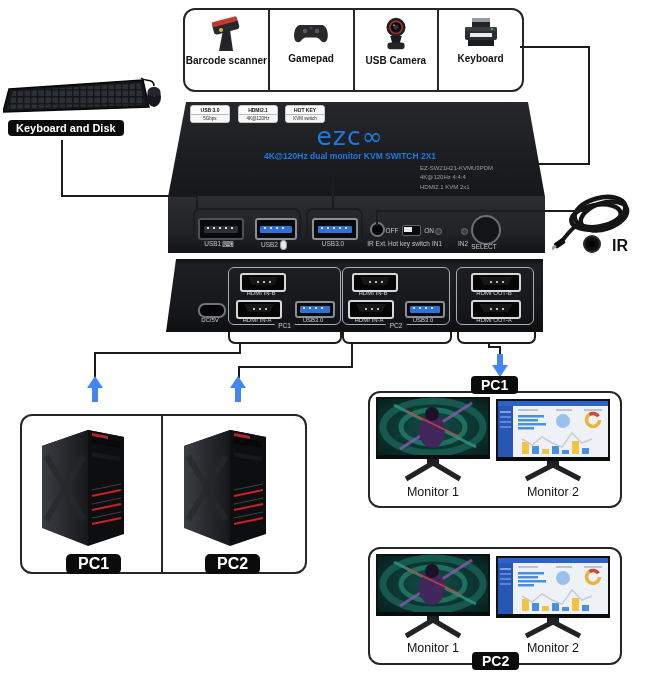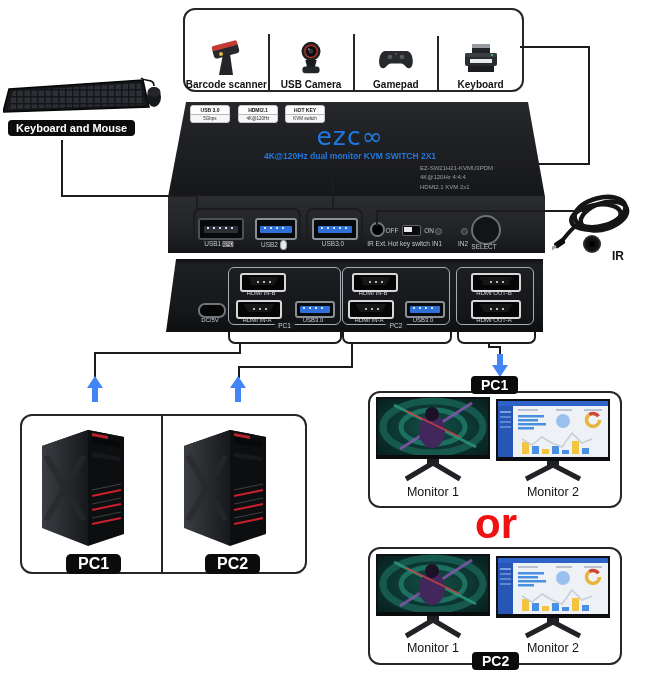--- a/index.html
+++ b/index.html
@@ -14,21 +14,21 @@
   .brBot{position:absolute;border:2px solid #1c1c1c;border-top:none;
          border-radius:0 0 7px 7px;z-index:41;}
   
   .aHeadUp{width:0;height:0;border-left:8px solid transparent;border-right:8px solid transparent;
            border-bottom:12px solid #4285f4;}
   .aHeadDn{width:0;height:0;border-left:8px solid transparent;border-right:8px solid transparent;
            border-top:12px solid #4285f4;}
   .aShaft{width:6px;background:#4285f4;margin:0 auto;}
   .arrow{z-index:42;}
   
-  .obox{position:absolute;border:2px solid #262626;border-radius:12px;background:#fff;z-index:10;align-items:flex-end;}
+  .obox{position:absolute;border:2px solid #262626;border-radius:12px;background:#fff;z-index:10;}
   .badge{position:absolute;background:#0b0b0b;color:#fff;font-weight:bold;border-radius:5px;
          text-align:center;z-index:50;}
   
   .pcell{flex:1;display:flex;flex-direction:column;align-items:center;justify-content:flex-start;
          padding-top:5px;border-right:2px solid #262626;}
   .pcell:last-child{border-right:none;}
   .plabel{font-size:10px;font-weight:bold;color:#111;text-align:center;line-height:1.1;margin-top:2px;}
   
   .face{position:absolute;z-index:10;}
   .dbadge{position:absolute;width:38px;background:#f4f4f5;border:1px solid #c9c9c9;border-radius:3px;
@@ -56,21 +56,21 @@
               box-shadow:-6px 0 #b9b9b9,6px 0 #b9b9b9;}
   .group{position:absolute;border:1.5px solid #a7adb4;border-radius:6px;}
   .chip{position:absolute;left:50%;bottom:-5px;transform:translateX(-50%);background:#15171a;
         padding:0 4px;color:#ced1d5;font-size:6.5px;white-space:nowrap;}
   .led{position:absolute;width:5px;height:5px;border-radius:50%;background:#3a3d41;border:1px solid #6a6e74;}
   .mouse-mini{display:inline-block;width:5px;height:8px;border:1px solid #9aa0a6;background:#e8e8e8;
               border-radius:45%;vertical-align:middle;margin-left:2px;}
   .kbd-glyph{color:#d8d8d8;font-size:8px;vertical-align:middle;margin-left:1px;font-family:"DejaVu Sans",sans-serif;}
   .mlabel{position:absolute;font-size:12.5px;color:#111;text-align:center;z-index:12;}
   .orText{position:absolute;font-size:42px;font-weight:bold;color:#ee1111;line-height:1;z-index:12;}
-  .irLabel{position:absolute;font-size:12px;font-weight:bold;color:#111;z-index:12;margin-top:12px;}
+  .irLabel{position:absolute;font-size:16px;font-weight:bold;color:#111;z-index:12;}
 </style>
 </head>
 <body>
 
 <div class="stage">
 
   <svg width="0" height="0" style="position:absolute">
     <defs>
       <radialGradient id="gmbg" cx="50%" cy="50%" r="70%">
         <stop offset="0%" stop-color="#134e46"></stop>
@@ -95,38 +95,38 @@
         <g transform="rotate(-15 18 12)">
           <rect x="5" y="6" width="26" height="11" rx="3" fill="#26282b"></rect>
           <rect x="5" y="4" width="26" height="5" rx="2" fill="#c23a30"></rect>
         </g>
         <polygon points="15,15 22,15 25,36 11,36" fill="#232528"></polygon>
         <circle cx="13" cy="15" r="2" fill="#e0b63c"></circle>
       </svg>
       <div class="plabel">Barcode scanner</div>
     </div>
     <div class="pcell">
+      <svg width="40" height="36" viewBox="0 0 40 30">
+        <path d="M9,7 C3,7 1,22 6,24 C10,25.5 11,19.5 15,19.5 L25,19.5 C29,19.5 30,25.5 34,24 C39,22 37,7 31,7 Z" fill="#27292c"></path>
+        <circle cx="14" cy="13" r="2.3" fill="#55585d"></circle>
+        <circle cx="26" cy="13" r="2.3" fill="#55585d"></circle>
+        <circle cx="20" cy="10" r="1.4" fill="#44474c"></circle>
+      </svg>
+      <div class="plabel">Gamepad</div>
+    </div>
+    <div class="pcell">
       <svg width="36" height="38" viewBox="0 0 36 40">
         <circle cx="18" cy="13" r="10" fill="#1e2023"></circle>
         <circle cx="18" cy="13" r="6.5" fill="#0b0c0d" stroke="#b03028" stroke-width="1.6"></circle>
         <circle cx="18" cy="13" r="2.6" fill="#34373c"></circle>
         <circle cx="15.8" cy="10.8" r="1" fill="#8c9096"></circle>
         <path d="M12,22 L24,22 L22,30 L14,30 Z" fill="#1a1b1e"></path>
         <rect x="9" y="29" width="18" height="7" rx="3" fill="#232528"></rect>
       </svg>
       <div class="plabel">USB Camera</div>
-    </div>
-    <div class="pcell">
-      <svg width="40" height="36" viewBox="0 0 40 30">
-        <path d="M9,7 C3,7 1,22 6,24 C10,25.5 11,19.5 15,19.5 L25,19.5 C29,19.5 30,25.5 34,24 C39,22 37,7 31,7 Z" fill="#27292c"></path>
-        <circle cx="14" cy="13" r="2.3" fill="#55585d"></circle>
-        <circle cx="26" cy="13" r="2.3" fill="#55585d"></circle>
-        <circle cx="20" cy="10" r="1.4" fill="#44474c"></circle>
-      </svg>
-      <div class="plabel">Gamepad</div>
     </div>
     <div class="pcell">
       <svg width="40" height="36" viewBox="0 0 40 34">
         <rect x="11" y="3" width="18" height="9" fill="#212326"></rect>
         <rect x="11" y="2" width="18" height="4" fill="#979ca2"></rect>
         <rect x="4" y="11" width="32" height="13" rx="2" fill="#2a2c30"></rect>
         <rect x="4" y="11" width="32" height="4" rx="2" fill="#3a3d42"></rect>
         <rect x="9" y="17" width="22" height="4" fill="#e9ebed"></rect>
         <rect x="7" y="24" width="26" height="6" fill="#1b1d20"></rect>
         <circle cx="31" cy="13" r="1" fill="#3ddc6a"></circle>
@@ -140,21 +140,21 @@
         <pattern id="keyp" width="7" height="7" patternUnits="userSpaceOnUse">
           <rect x="0.5" y="0.5" width="5.5" height="5.5" fill="#2c2f33"></rect>
         </pattern>
       </defs>
     <polygon points="6,13 140,4 146,31 0,36" fill="#15161a" stroke="#060607" stroke-width="1.5"></polygon>
     <polygon points="10,15 137,7 142,29 5,33" fill="url(#keyp)"></polygon>
     <ellipse cx="151" cy="21" rx="7" ry="10" fill="#17181b"></ellipse>
     <ellipse cx="151" cy="16" rx="6.5" ry="5" fill="#232528"></ellipse>
     <path d="M151,10 C151,2 142,6 138,2" stroke="#0c0c0c" stroke-width="1.6" fill="none"></path>
   </svg>
-  <div class="badge" style="left:8px;top:120px;font-size:11px;padding:2px 8px;border-radius:4px;">Keyboard and Mouse</div>
+  <div class="badge" style="left:8px;top:120px;font-size:11px;padding:2px 8px;border-radius:4px;">Keyboard and Disk</div>
 
   <div class="lnV" style="left:61px;top:140px;height:57px;"></div>
   <div class="lnH" style="left:61px;top:195px;width:137px;"></div>
   <div class="lnV" style="left:196px;top:195px;height:14px;"></div>
   <div class="lnH" style="left:520px;top:46px;width:70px;"></div>
   <div class="lnV" style="left:588px;top:46px;height:119px;"></div>
   <div class="lnH" style="left:332px;top:163px;width:258px;"></div>
   <div class="lnV" style="left:332px;top:163px;height:46px;"></div>
   <div class="lnH" style="left:377px;top:210px;width:211px;"></div>
   <div class="lnV" style="left:376px;top:210px;height:16px;"></div>
@@ -421,21 +421,20 @@
     <rect x="86" y="49" width="7" height="6" fill="#4a90e2"></rect>
     <polyline points="26,40 36,46 46,38 56,44 66,48 76,34 86,44 96,40" fill="none" stroke="#c9ced6" stroke-width="1.5"></polyline>
     <rect x="0" y="58" width="114" height="4" fill="#0b0c0e"></rect>
     <rect x="51" y="62" width="12" height="5" fill="#1d1f22"></rect>
     <path d="M57,66 L30,80" stroke="#202226" stroke-width="5"></path>
     <path d="M57,66 L84,80" stroke="#202226" stroke-width="5"></path>
   </svg>
   <div class="mlabel" style="left:376px;top:485px;width:114px;">Monitor 1</div>
   <div class="mlabel" style="left:496px;top:485px;width:114px;">Monitor 2</div>
 
-  <div class="orText" style="left:460px;top:503px;width:72px;text-align:center;">or</div>
 
   <div class="obox" style="left:368px;top:547px;width:250px;height:114px;"></div>
   <svg class="abs" style="left:376px;top:554px;z-index:12" width="114" height="87" viewBox="0 0 114 87">
     <rect x="0" y="0" width="114" height="61" fill="#101114"></rect>
     <rect x="2" y="2" width="110" height="56" fill="url(#gmbg)"></rect>
     <ellipse cx="57" cy="30" rx="50" ry="26" fill="none" stroke="#16574e" stroke-width="7"></ellipse>
     <ellipse cx="57" cy="30" rx="32" ry="17" fill="none" stroke="#1d6f60" stroke-width="5"></ellipse>
     <line x1="18" y1="8" x2="100" y2="50" stroke="#2c9a7f" stroke-width="3" opacity="0.8"></line>
     <line x1="24" y1="52" x2="96" y2="6" stroke="#8a57b0" stroke-width="3" opacity="0.8"></line>
     <ellipse cx="56" cy="34" rx="13" ry="17" fill="#42275c"></ellipse>

